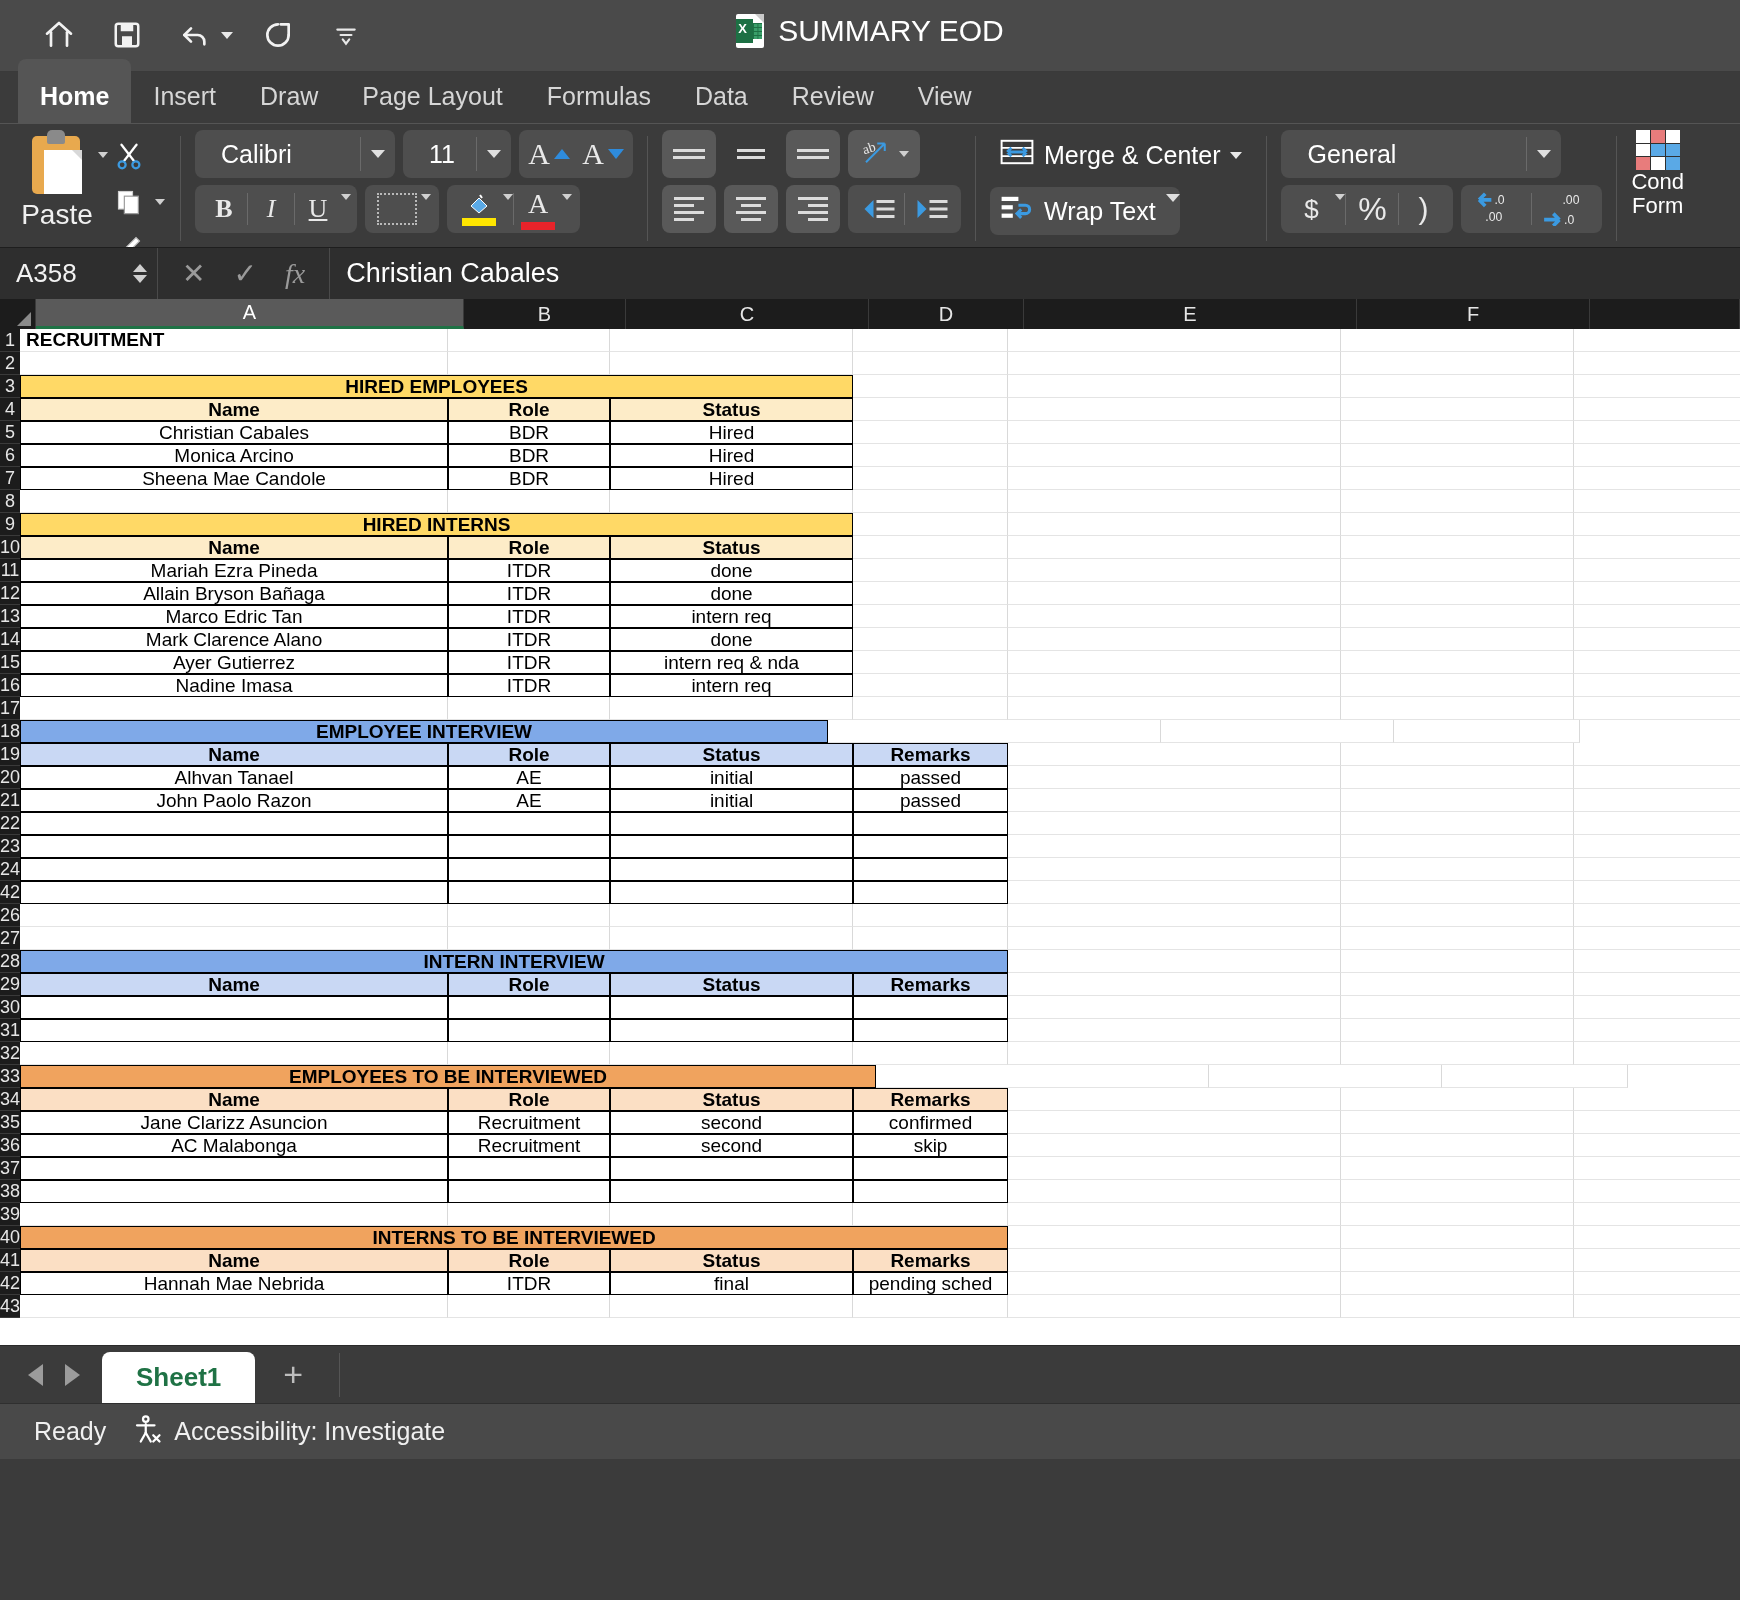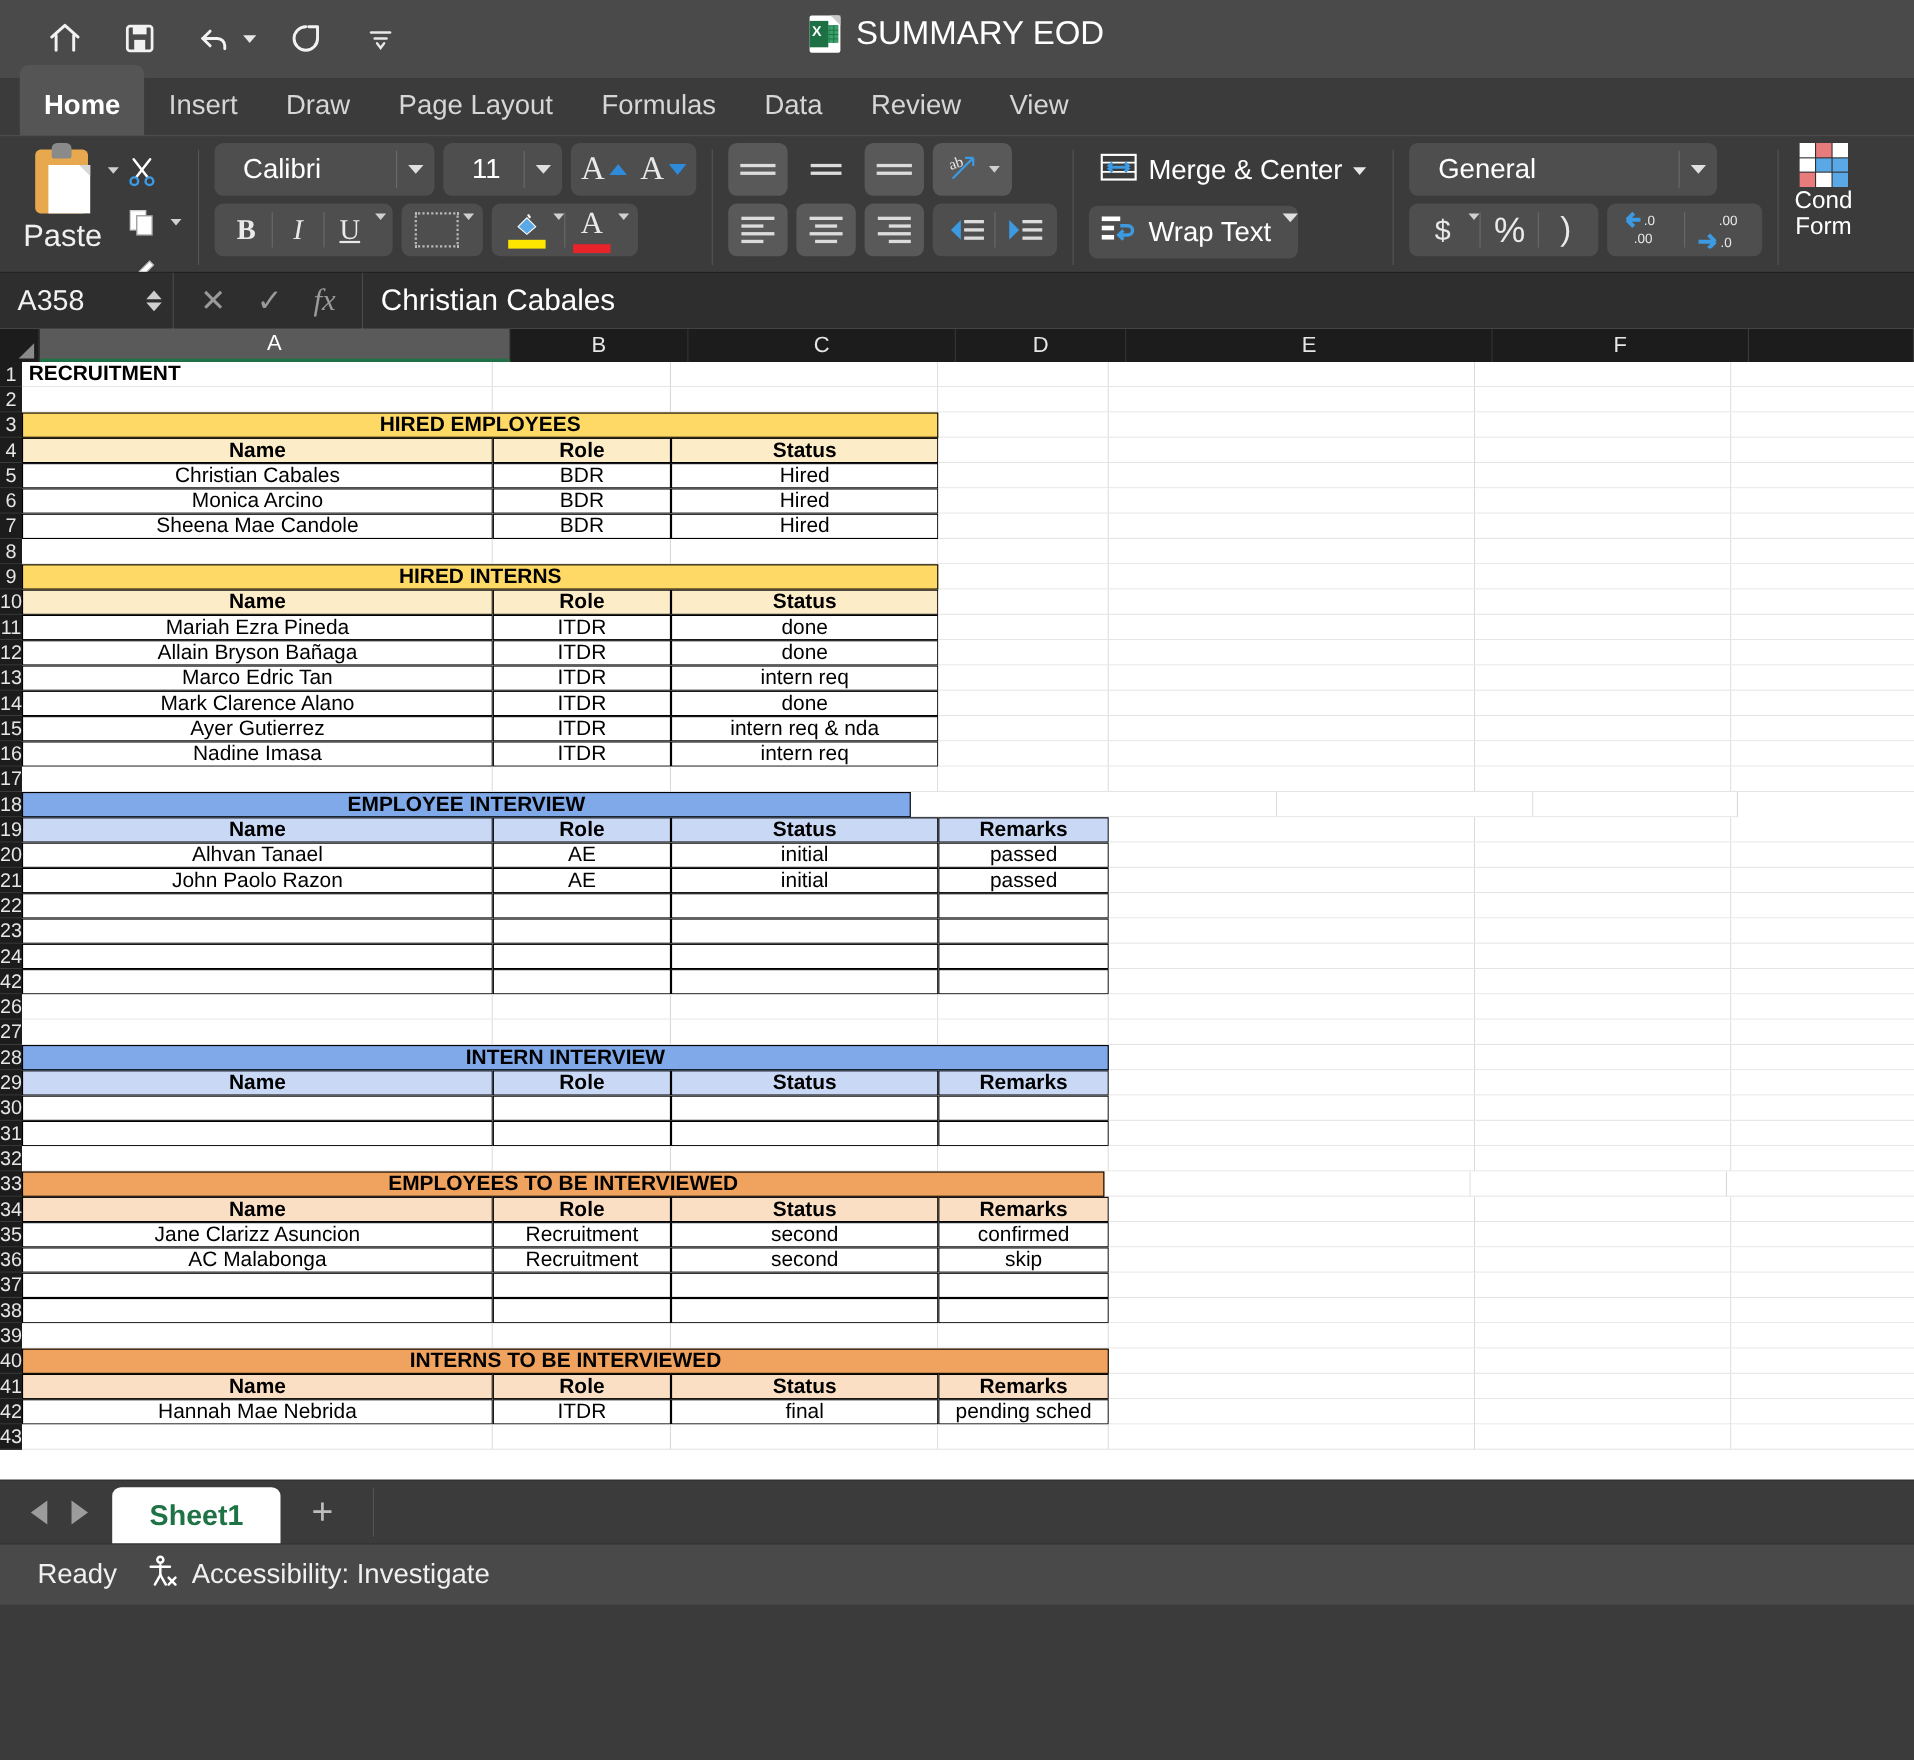--- a/index.html
+++ b/index.html
@@ -1013,21 +1013,21 @@
         <div class="grow">
           <div class="gc" style="width: 428px;"></div>
           <div class="gc" style="width: 162px;"></div>
           <div class="gc" style="width: 243px;"></div>
           <div class="gc" style="width: 155px;"></div>
           <div class="gc" style="width: 333px;"></div>
           <div class="gc" style="width: 233px;"></div>
           <div class="gc" style="width: 186px;"></div>
         </div>
         <div class="grow">
-          <div class="band" style="position: relative; width: 984px; background: rgb(240, 163, 94);">EMPLOYEES TO BE INTERVIEWED</div>
+          <div class="band" style="position: relative; width: 856px; background: rgb(240, 163, 94);">EMPLOYEES TO BE INTERVIEWED</div>
           <div class="gc" style="width: 333px;"></div>
           <div class="gc" style="width: 233px;"></div>
           <div class="gc" style="width: 186px;"></div>
         </div>
         <div class="grow">
           <div class="gc ctr bold boxed" style="width: 428px; background: rgb(251, 223, 196);">Name</div>
           <div class="gc ctr bold boxed" style="width: 162px; background: rgb(251, 223, 196);">Role</div>
           <div class="gc ctr bold boxed" style="width: 243px; background: rgb(251, 223, 196);">Status</div>
           <div class="gc ctr bold boxed" style="width: 155px; background: rgb(251, 223, 196);">Remarks</div>
           <div class="gc" style="width: 333px;"></div>

